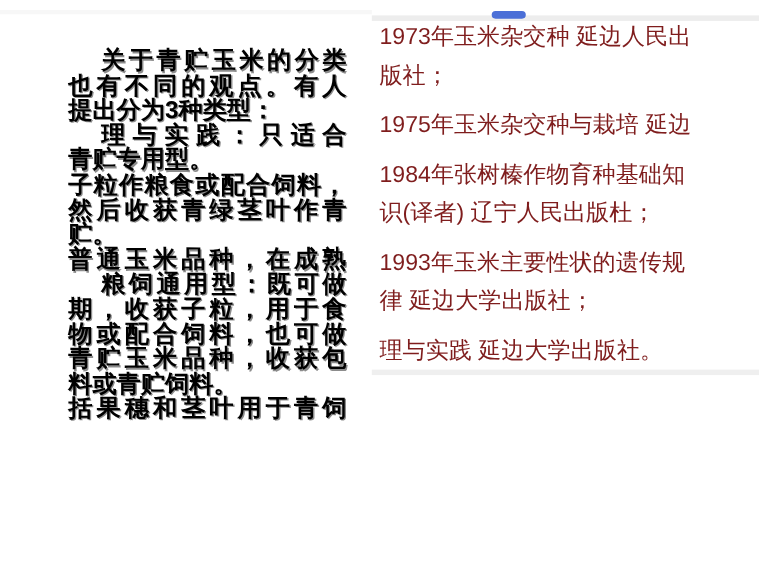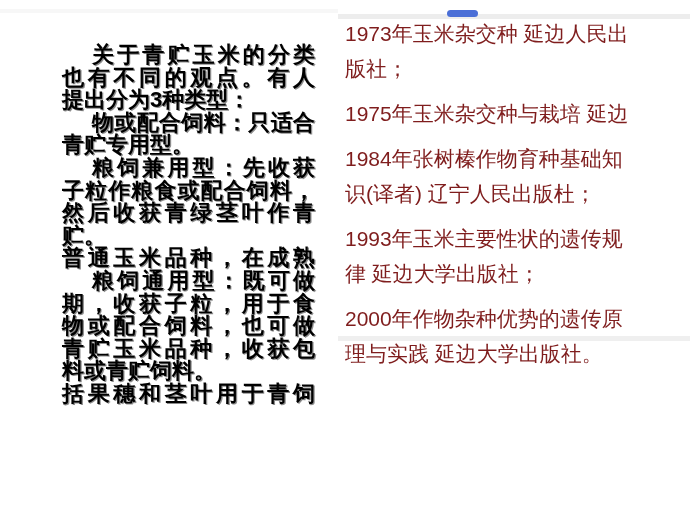--- a/index.html
+++ b/index.html
@@ -98,23 +98,22 @@
 
   <div class="band-top-left"></div>
   <div class="band-top-right"></div>
   <div class="band-row"></div>
   <div class="blue-dash"></div>
 
   <div class="left-col">
     <div class="ln jl ind">关于青贮玉米的分类</div>
     <div class="ln jl">也有不同的观点。有人</div>
     <div class="ln">提出分为3种类型：</div>
-    <div class="ln jl ind">物或配合饲料：只适合</div>
+    <div class="ln jl ind">理与实践：只适合</div>
     <div class="ln">青贮专用型。</div>
-    <div class="ln jl ind">粮饲兼用型：先收获</div>
     <div class="ln jl">子粒作粮食或配合饲料，</div>
     <div class="ln jl">然后收获青绿茎叶作青</div>
     <div class="ln">贮。</div>
     <div class="ln jl">普通玉米品种，在成熟</div>
     <div class="ln jl ind">粮饲通用型：既可做</div>
     <div class="ln jl">期，收获子粒，用于食</div>
     <div class="ln jl">物或配合饲料，也可做</div>
     <div class="ln jl">青贮玉米品种，收获包</div>
     <div class="ln">料或青贮饲料。</div>
     <div class="ln jl">括果穗和茎叶用于青饲</div>
@@ -130,18 +129,17 @@
     </div>
     <div class="pub">
       <div class="pln">1984年张树榛作物育种基础知</div>
       <div class="pln">识(译者) 辽宁人民出版杜；</div>
     </div>
     <div class="pub">
       <div class="pln">1993年玉米主要性状的遗传规</div>
       <div class="pln">律 延边大学出版社；</div>
     </div>
     <div class="pub">
-      <div class="pln">2000年作物杂种优势的遗传原</div>
       <div class="pln">理与实践 延边大学出版社。</div>
     </div>
   </div>
 
 </div>
 
 </body></html>

